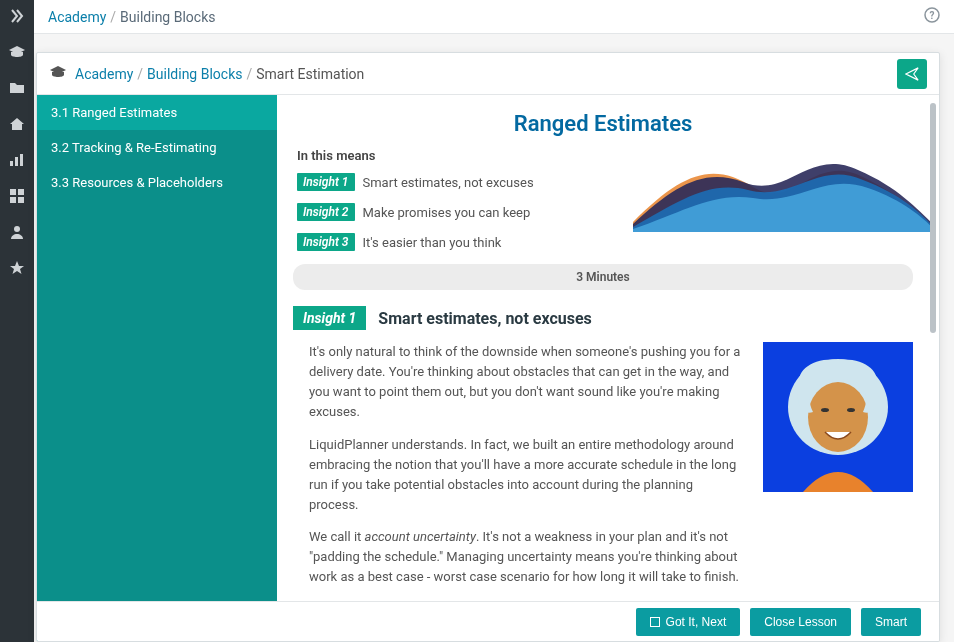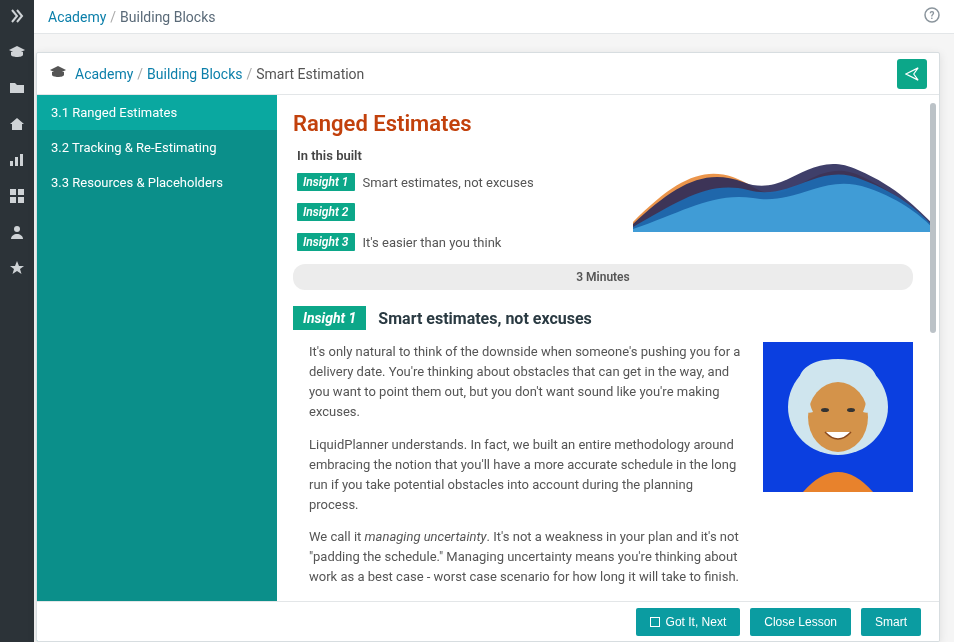--- a/index.html
+++ b/index.html
@@ -90,21 +90,21 @@
 .lesson-nav .item.active { background:#0aa8a0; }
 .content {
   flex:1;
   overflow-y:auto;
   padding:16px 26px 4px 16px;
   position:relative;
   color:#444;
 }
 .content::-webkit-scrollbar { width:8px; }
 .content::-webkit-scrollbar-thumb { background:#bbc2c7; border-radius:4px; }
-.content h1 { font-size:22px; color:#c2410c; margin-bottom:6px; font-weight:600; }
+.content h1 { font-size:22px; color:#0369a1; margin-bottom:6px; font-weight:600;text-align:center; }
 .content .sub { font-size:13px; color:#666; margin-bottom:18px; }
 .lesson-box {
   padding:6px 0 0 4px;
   margin-bottom:12px;
   position:relative;
   min-height:110px;
 }
 .lesson-box .lb-title { font-weight:600; font-size:13px; margin-bottom:10px; }
 .insight-row { display:flex; align-items:center; gap:8px; font-size:13px; margin-bottom:12px; color:#555; }
 .badge {
@@ -260,27 +260,28 @@
     <div class="lesson-nav">
       <div class="item active">3.1  Ranged Estimates</div>
       <div class="item">3.2  Tracking &amp; Re-Estimating</div>
       <div class="item">3.3  Resources &amp; Placeholders</div>
     </div>
 
     <div class="content">
       <h1>Ranged Estimates</h1>
 
       <div class="lesson-box">
-        <div class="lb-title">In this built</div>
+        <div class="lb-title">In this means</div>
         <div class="insight-row">
           <span class="badge">Insight 1</span>
           <span>Smart estimates, not excuses</span>
         </div>
         <div class="insight-row">
           <span class="badge">Insight 2</span>
+          <span>Make promises you can keep</span>
         </div>
         <div class="insight-row">
           <span class="badge">Insight 3</span>
           <span>It's easier than you think</span>
         </div>
         <svg class="wave-img" viewBox="0 0 300 100" preserveAspectRatio="none">
           <path d="M0 90 C50 40 80 30 120 55 C160 80 180 20 230 45 C270 65 290 85 300 95 L300 100 L0 100 Z" fill="#e8822c" opacity="0.85"></path>
           <path d="M0 92 C40 55 70 35 110 50 C155 68 175 15 225 38 C265 55 285 78 300 92 L300 100 L0 100 Z" fill="#2a2a5a" opacity="0.9"></path>
           <path d="M0 95 C45 70 75 48 115 58 C160 70 185 28 230 48 C268 62 288 82 300 94 L300 100 L0 100 Z" fill="#1578c7" opacity="0.75"></path>
           <path d="M0 97 C50 80 80 60 120 66 C165 74 190 40 235 56 C270 68 290 86 300 96 L300 100 L0 100 Z" fill="#4fb3e8" opacity="0.7"></path>
@@ -292,21 +293,21 @@
       <div class="section-head">
         <span class="badge-l">Insight 1</span>
         <span class="title">Smart estimates, not excuses</span>
       </div>
 
       <div class="body-row">
         <div class="body-text">
           <p>It's only natural to think of the downside when someone's pushing you for a delivery date. You're thinking about obstacles that can get in the way, and you want to point them out, but you don't want sound like you're making excuses.</p>
           <p>LiquidPlanner understands. In fact, we built an entire methodology around embracing the notion that you'll have a more accurate schedule in the long run if you take potential obstacles into account during the planning process.</p>
           <p>
-            <span>We call it </span><em>managing uncertainty</em><span>. It's not a weakness in your plan and it's not "padding the schedule." Managing uncertainty means you're thinking about work as a best case - worst case scenario for how long it will take to finish.</span>
+            <span>We call it </span><em>account uncertainty</em><span>. It's not a weakness in your plan and it's not "padding the schedule." Managing uncertainty means you're thinking about work as a best case - worst case scenario for how long it will take to finish.</span>
           </p>
         </div>
         <div class="avatar-box">
           <svg width="150" height="150" viewBox="0 0 150 150">
             <rect width="150" height="150" fill="#0b3fe0"></rect>
             <ellipse cx="75" cy="65" rx="50" ry="48" fill="#cfe5ee"></ellipse>
             <ellipse cx="75" cy="75" rx="30" ry="35" fill="#d4934a"></ellipse>
             <ellipse cx="62" cy="68" rx="4" ry="2" fill="#333"></ellipse>
             <ellipse cx="88" cy="68" rx="4" ry="2" fill="#333"></ellipse>
             <path d="M62 90 Q75 104 88 90" fill="#fff" stroke="#8a4a1e" stroke-width="1.5"></path>

